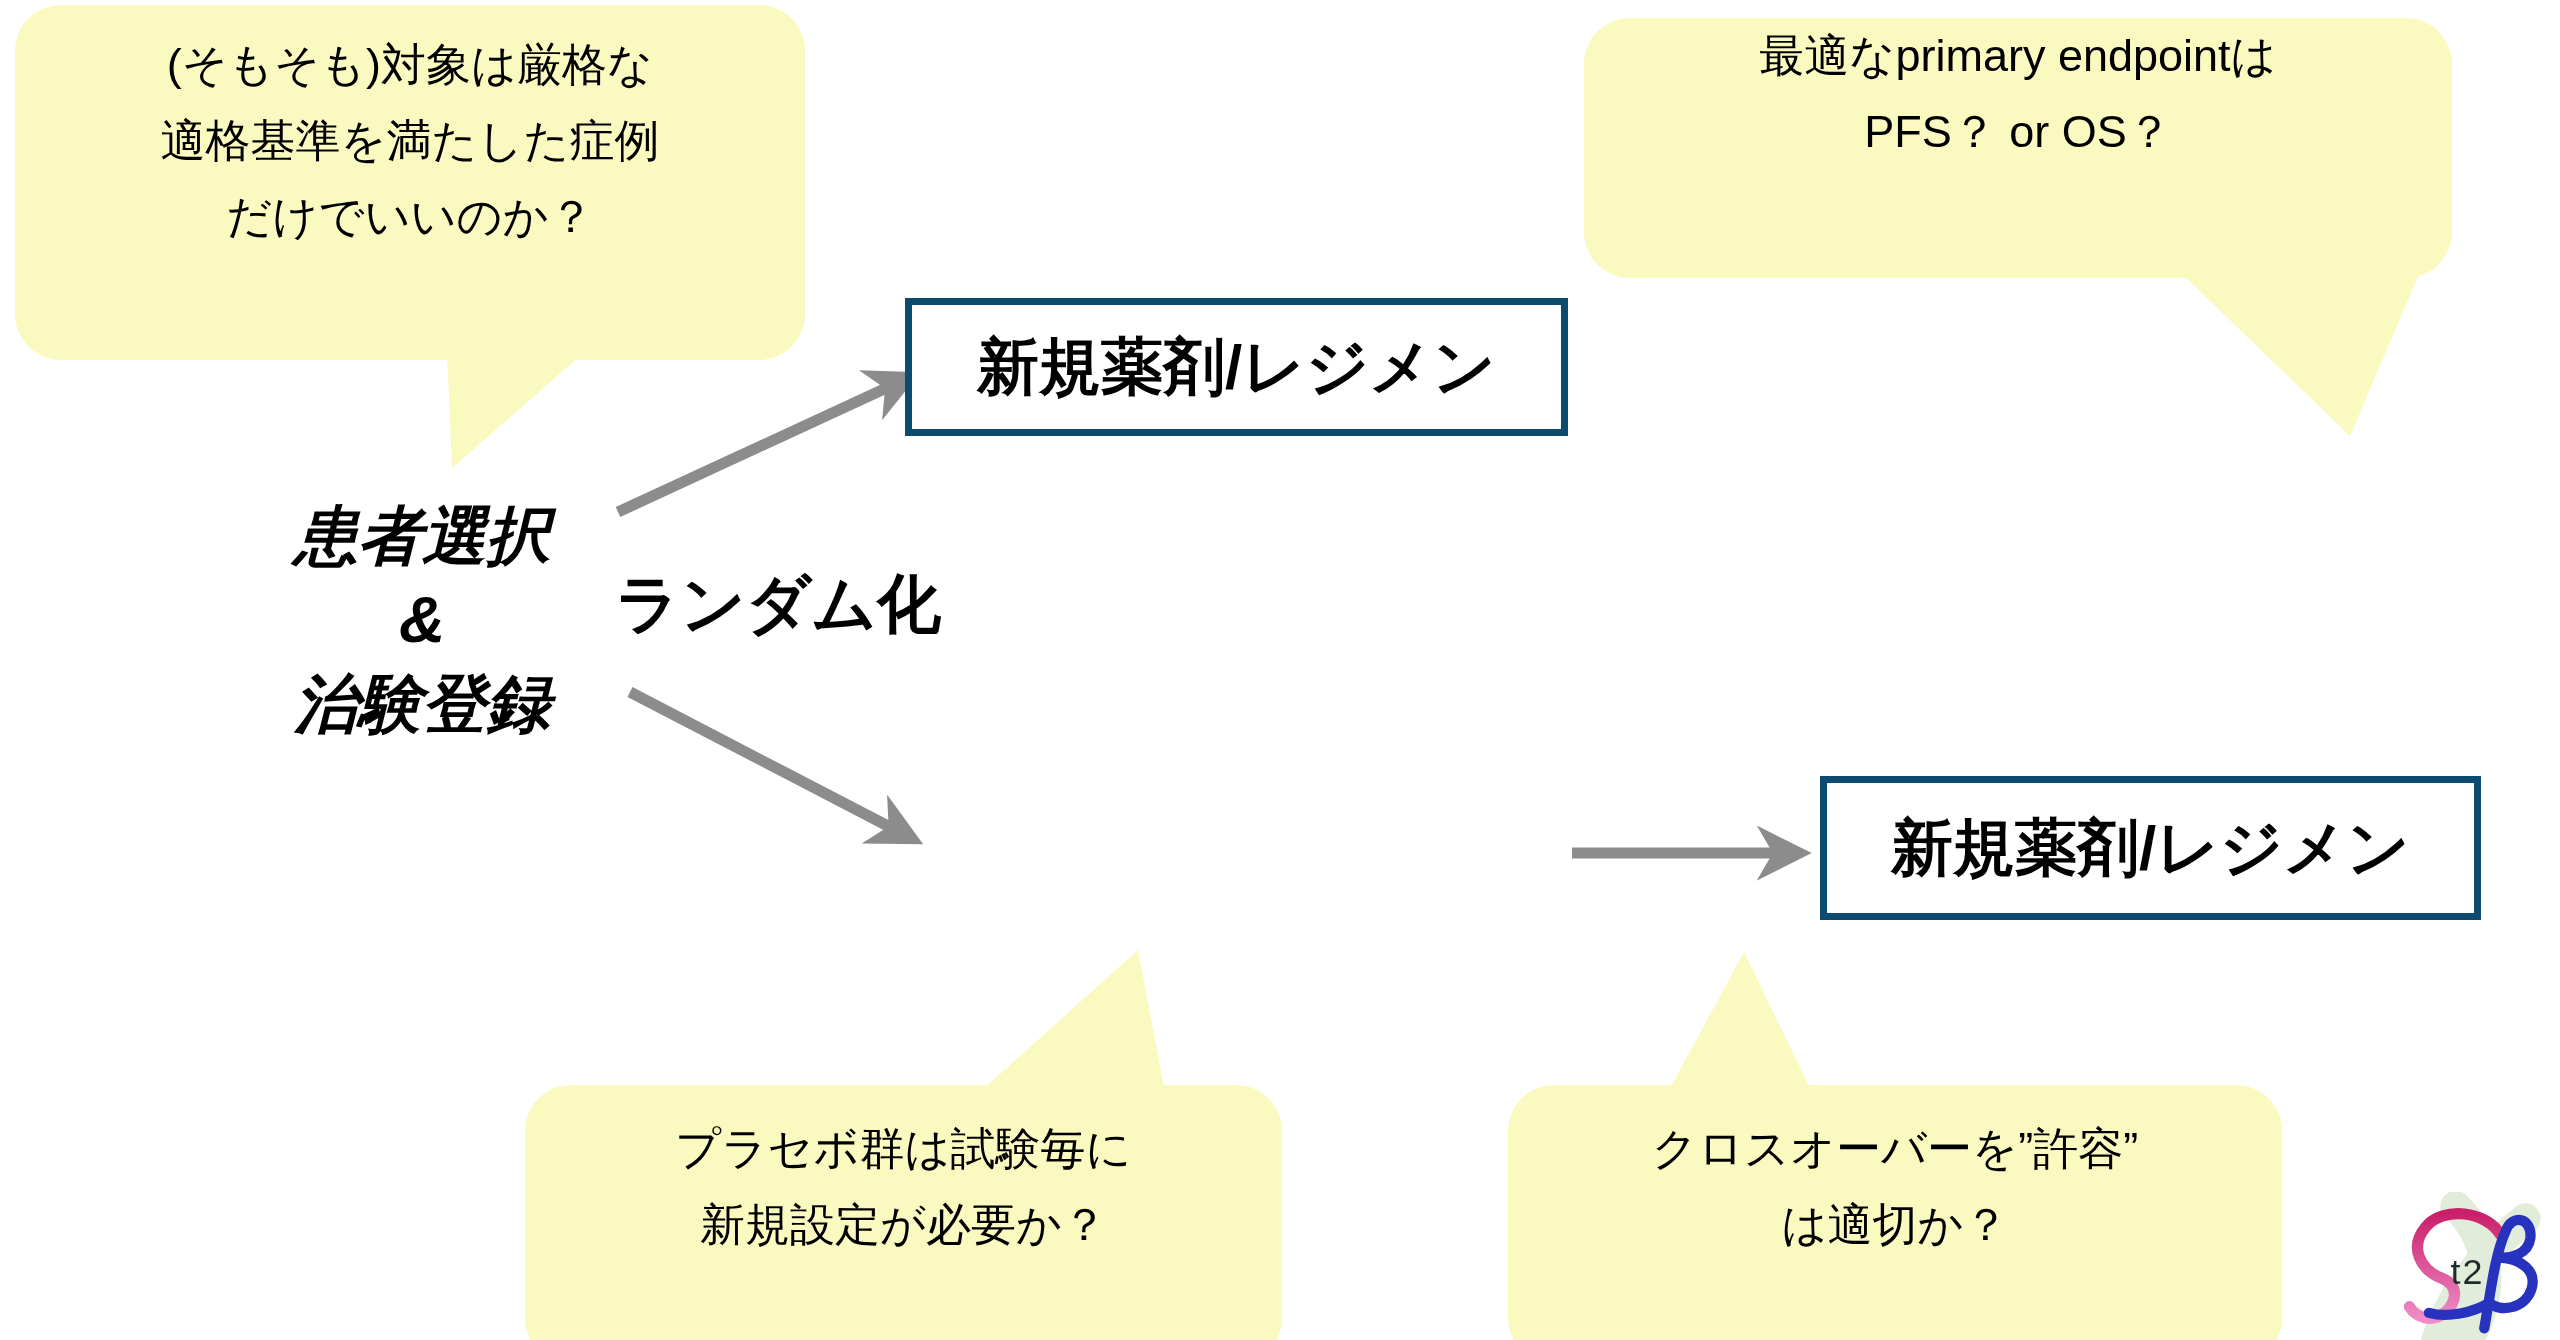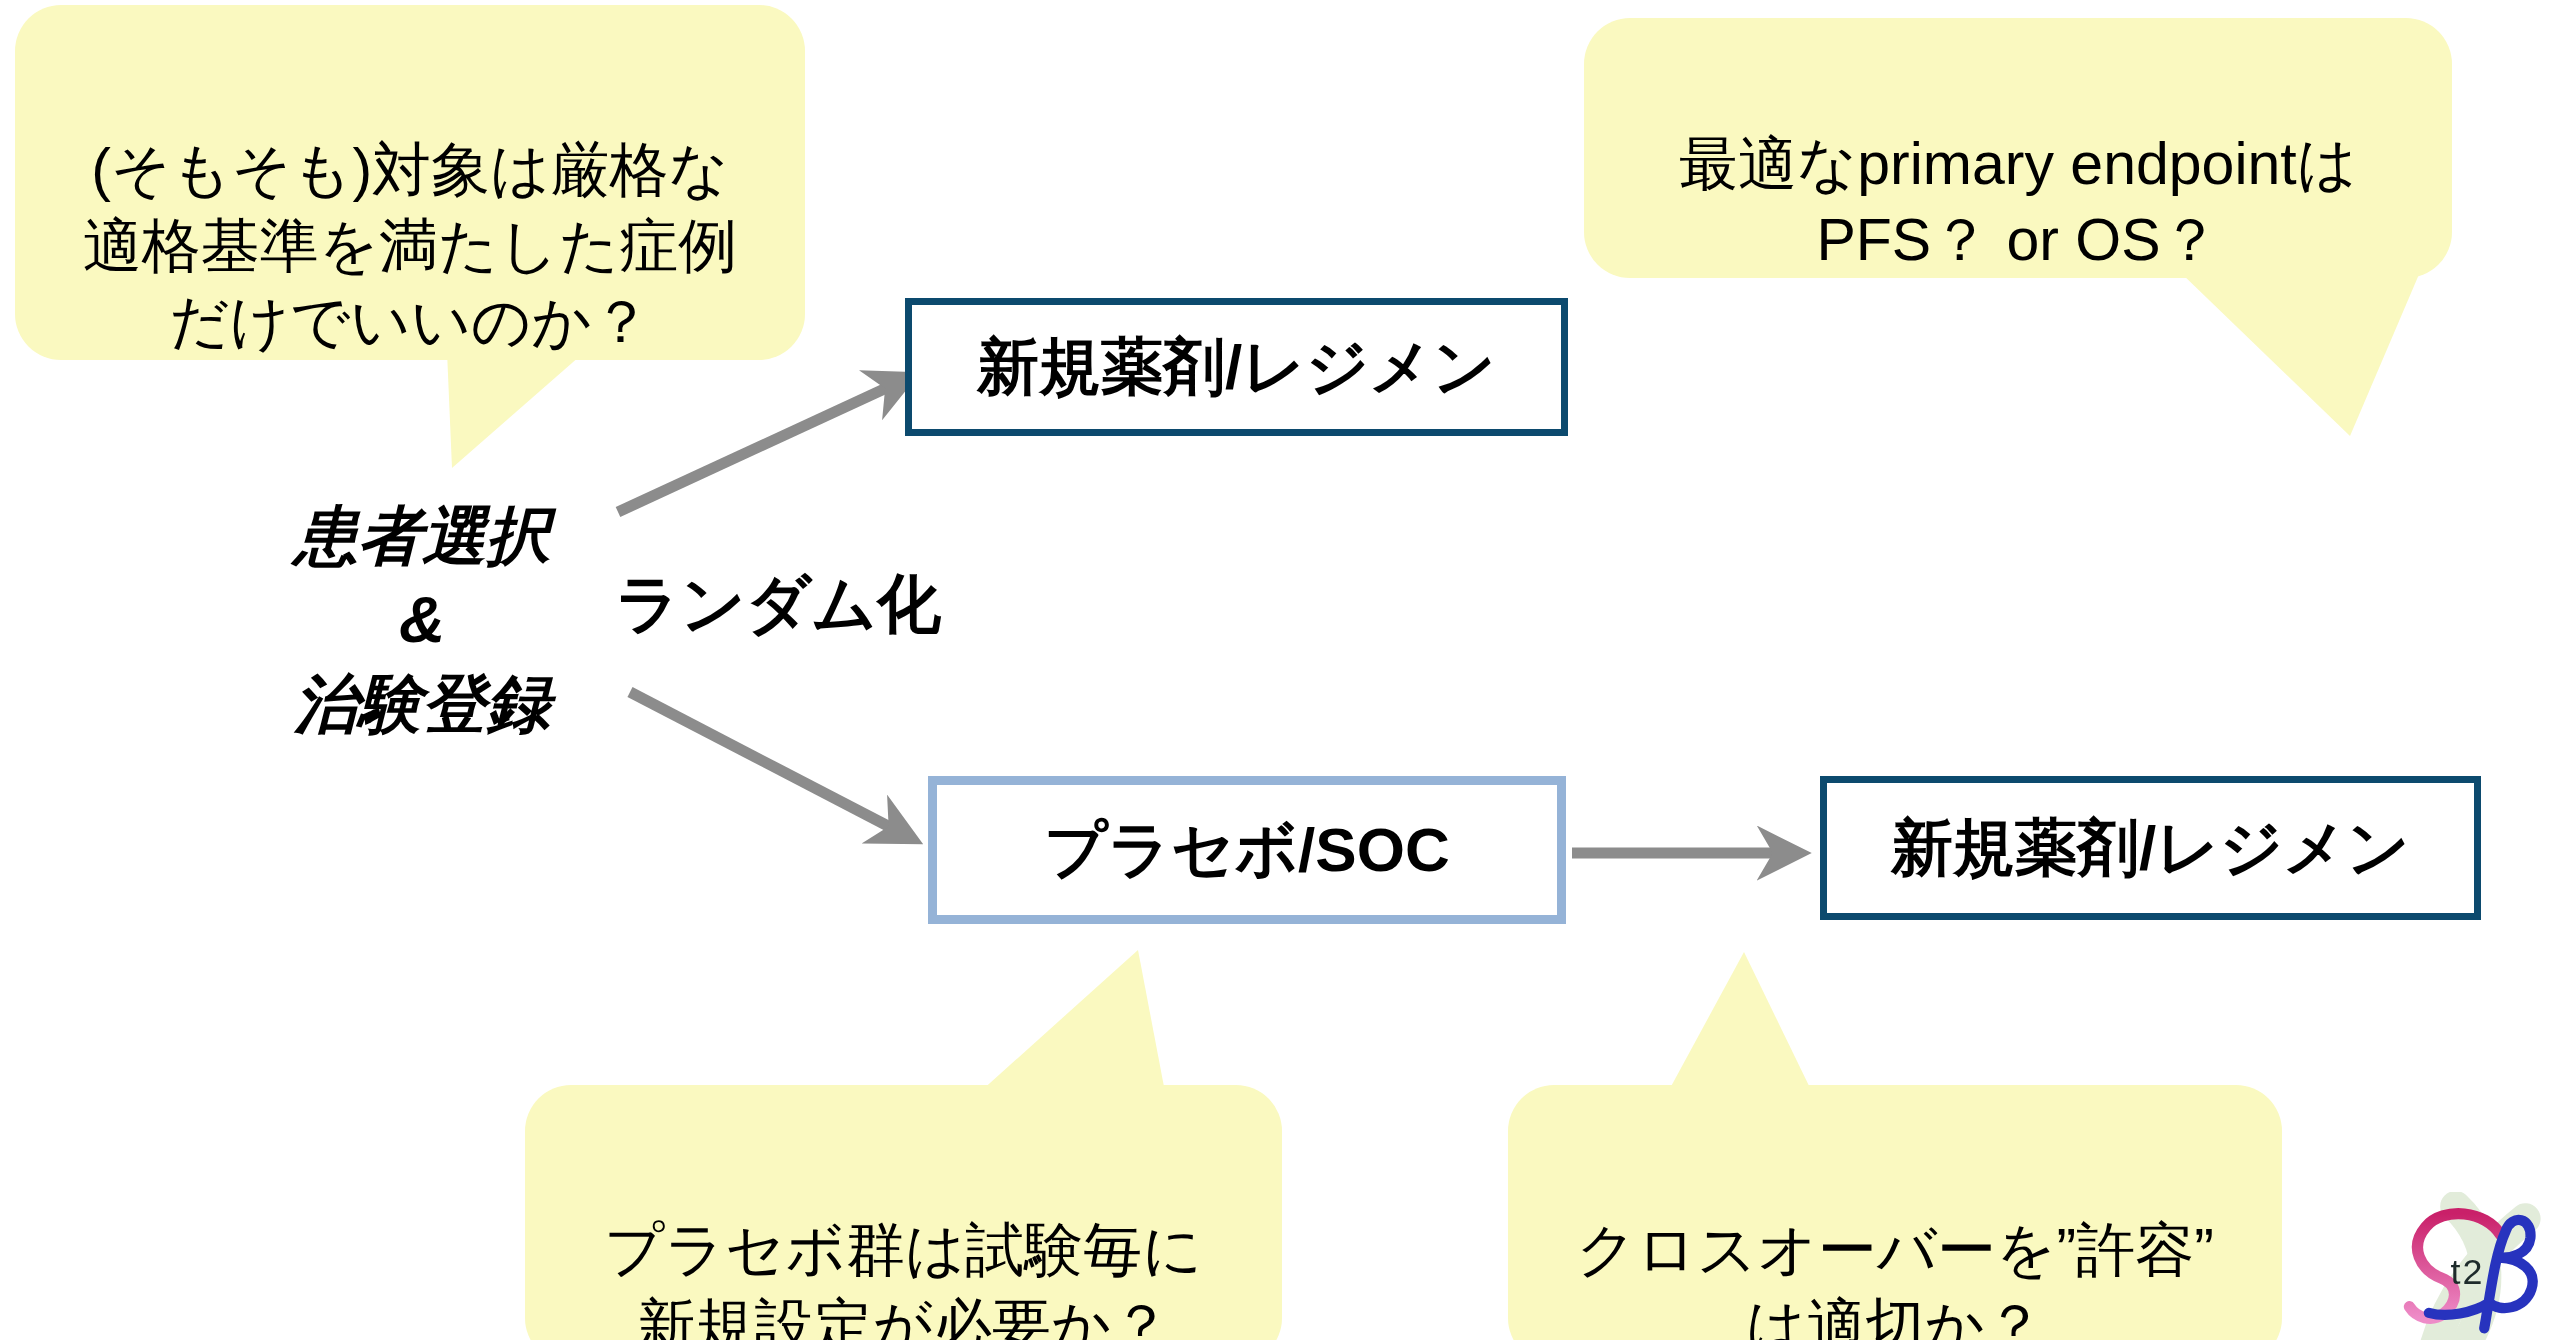--- a/index.html
+++ b/index.html
@@ -3,22 +3,22 @@
 <meta charset="utf-8">
 <style>
   html,body{margin:0;padding:0;background:#ffffff;}
   .canvas{
     position:relative;width:2560px;height:1340px;background:#ffffff;overflow:hidden;
     font-family:"Liberation Sans","DejaVu Sans",sans-serif;color:#000;
   }
   .layer{position:absolute;left:0;top:0;width:2560px;height:1340px;z-index:1;}
   .bubble{
     position:absolute;background:#FAF9C0;border-radius:46px;z-index:2;
-    display:flex;align-items:flex-end;justify-content:center;text-align:center;
-    font-size:59px;line-height:76px;font-weight:400;white-space:pre-line;
+    display:flex;align-items:flex-start;justify-content:center;text-align:center;
+    font-size:45px;line-height:76px;font-weight:400;white-space:pre-line;
   }
   .flowbox{
     position:absolute;background:#ffffff;z-index:3;
     display:flex;align-items:center;justify-content:center;text-align:center;
     font-weight:bold;font-size:62px;white-space:nowrap;
   }
   .pink{border:7px solid #0c4a6e;}
   .blue{border:9px solid #95B3D7;}
   .biglabel{
     position:absolute;z-index:3;font-weight:bold;font-size:64px;line-height:84px;
@@ -76,23 +76,20 @@
   <div class="biglabel" style="left:142px;top:494px;width:560px;font-style:italic;">患者選択
 &amp;
 治験登録</div>
 
   <div class="biglabel" style="left:598px;top:562px;width:360px;">ランダム化</div>
 
   <div class="flowbox pink" style="left:905px;top:298px;width:649px;height:124px;">
     <span>新規薬剤/レジメン</span>
   </div>
 
-  <div class="flowbox blue" style="left:928px;top:776px;width:620px;height:130px;">
-    <span>プラセボ/SOC</span>
-  </div>
 
   <div class="flowbox pink" style="left:1820px;top:776px;width:647px;height:130px;">
     <span>新規薬剤/レジメン</span>
   </div>
 
   <div class="logo" style="left:2392px;top:1192px;width:164px;height:168px;">
     <svg viewBox="0 0 160 160" width="164" height="168" xmlns="http://www.w3.org/2000/svg">
       <g fill="none" stroke="#DFEAD7" stroke-width="30" stroke-linecap="round" opacity="0.9">
         <path d="M 62 12 C 98 46, 102 98, 70 150"></path>
         <path d="M 130 24 C 88 58, 56 98, 42 148"></path>

